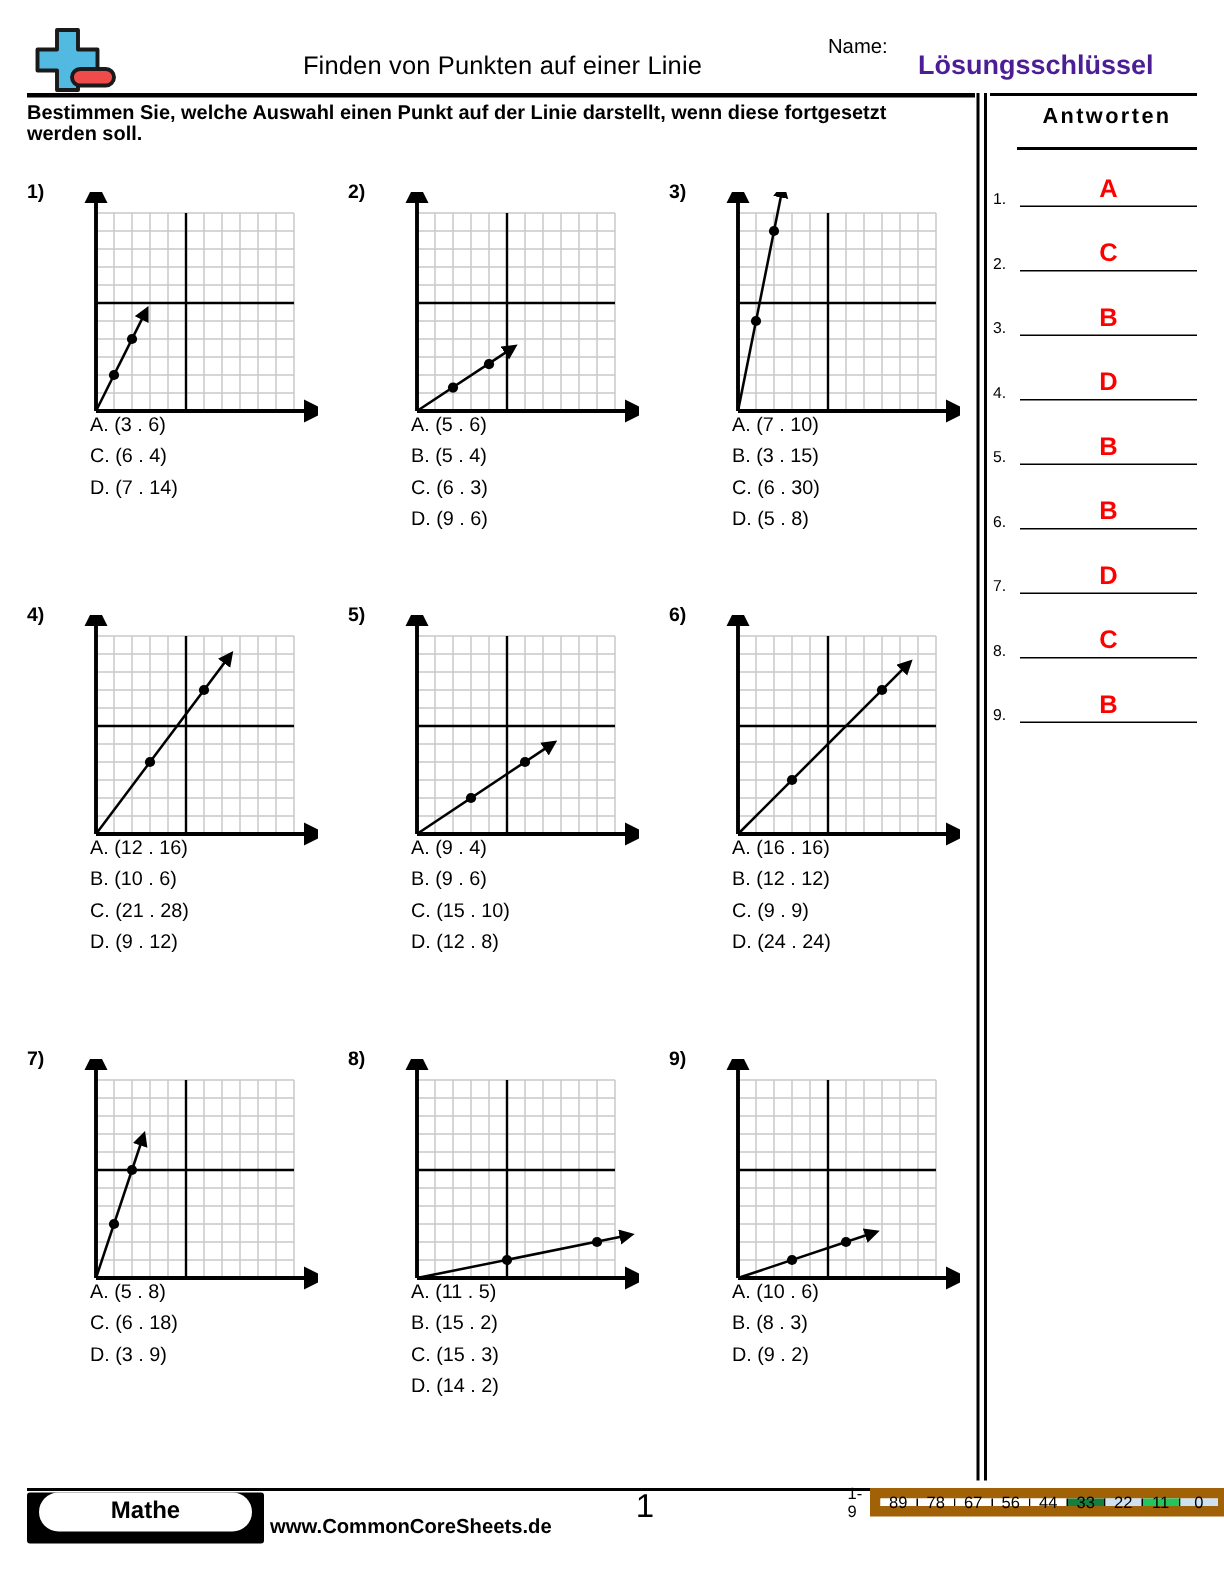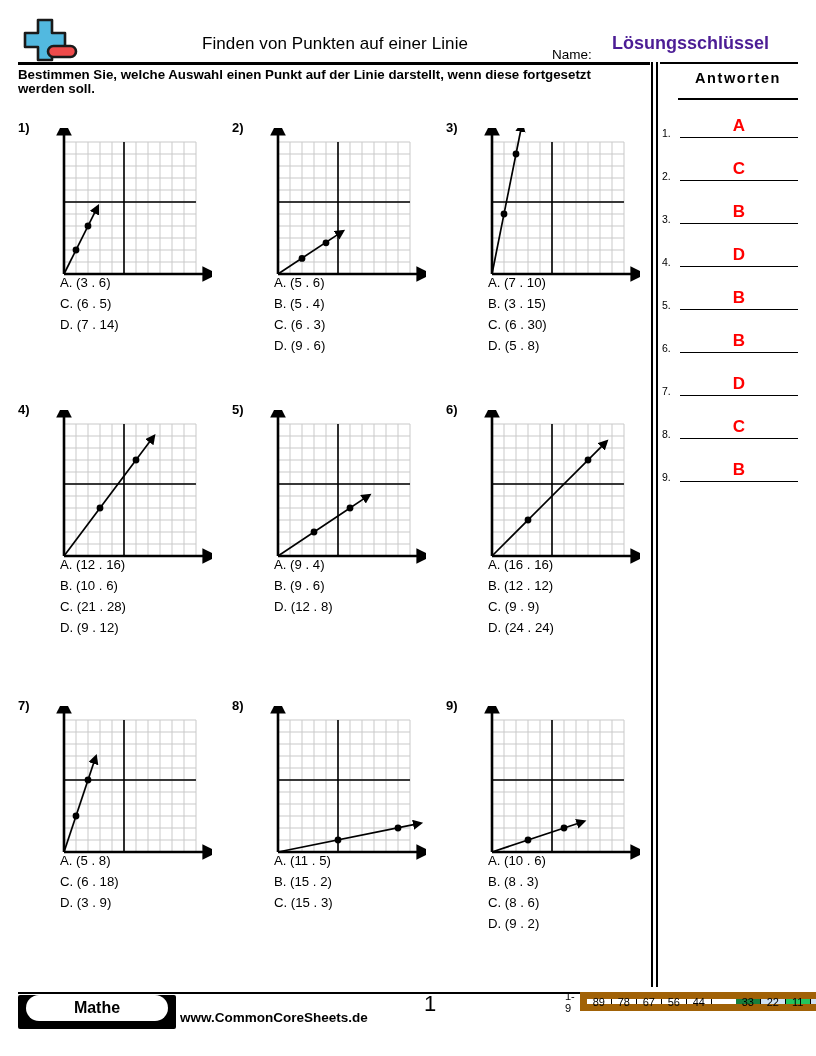--- a/index.html
+++ b/index.html
@@ -18,21 +18,21 @@
     position: absolute; left: 0; top: 0; width: 816px; height: 75px;
   }
   #logo {
     position: absolute; left: 18px; top: 18px; width: 62px; height: 44px;
   }
   #title {
     position: absolute; left: 150px; top: 34px; width: 370px;
     text-align: center; font-size: 17px; letter-spacing: .1px;
   }
   #name-label {
-    position: absolute; left: 552px; top: 47px;
+    position: absolute; left: 552px; top: 23px;
     font-size: 13.5px;
   }
   #answer-key-text {
     position: absolute; left: 612px; top: 33px;
     font-size: 18px; font-weight: bold; color: #4c1d95;
     white-space: nowrap;
   }
   #header-rule {
     position: absolute; left: 18px; top: 62px; width: 632px; height: 3px;
     background: #000;
@@ -239,21 +239,21 @@
           </defs>
           <line x1="14" y1="146" x2="155" y2="146" stroke="#000" stroke-width="2.6" marker-end="url(#ah1)"></line>
           <line x1="14" y1="146" x2="14" y2="5" stroke="#000" stroke-width="2.6" marker-end="url(#ah1)"></line>
           <line x1="14" y1="146" x2="45.2" y2="83.6" stroke="#000" stroke-width="1.7" marker-end="url(#ah1)"></line>
           <circle cx="26" cy="122" r="3.4" fill="#000"></circle>
           <circle cx="38" cy="98" r="3.4" fill="#000"></circle>
         </svg>
       </div>
       <div class="choices">
         <div class="choice">A. (3 . 6)</div>
-        <div class="choice">C. (6 . 5)</div>
+        <div class="choice">C. (6 . 4)</div>
         <div class="choice">D. (7 . 14)</div>
       </div>
     </div>
     <div class="problem" style="left: 232px; top: 120px;">
       <div class="prob-num">2)</div>
       <div class="graph">
         <svg width="162" height="162" viewBox="0 0 162 162">
           <g stroke="#c9c9c9" stroke-width="1">
             <line x1="14" y1="146" x2="14" y2="14"></line>
             <line x1="26" y1="146" x2="26" y2="14"></line>
@@ -443,20 +443,21 @@
           <line x1="14" y1="146" x2="155" y2="146" stroke="#000" stroke-width="2.6" marker-end="url(#ah5)"></line>
           <line x1="14" y1="146" x2="14" y2="5" stroke="#000" stroke-width="2.6" marker-end="url(#ah5)"></line>
           <line x1="14" y1="146" x2="100.4" y2="88.4" stroke="#000" stroke-width="1.7" marker-end="url(#ah5)"></line>
           <circle cx="50" cy="122" r="3.4" fill="#000"></circle>
           <circle cx="86" cy="98" r="3.4" fill="#000"></circle>
         </svg>
       </div>
       <div class="choices">
         <div class="choice">A. (9 . 4)</div>
         <div class="choice">B. (9 . 6)</div>
+        <div class="choice">C. (15 . 10)</div>
         <div class="choice">D. (12 . 8)</div>
       </div>
     </div>
     <div class="problem" style="left: 446px; top: 402px;">
       <div class="prob-num">6)</div>
       <div class="graph">
         <svg width="162" height="162" viewBox="0 0 162 162">
           <g stroke="#c9c9c9" stroke-width="1">
             <line x1="14" y1="146" x2="14" y2="14"></line>
             <line x1="26" y1="146" x2="26" y2="14"></line>
@@ -595,20 +596,21 @@
           <line x1="14" y1="146" x2="14" y2="5" stroke="#000" stroke-width="2.6" marker-end="url(#ah8)"></line>
           <line x1="14" y1="146" x2="150.8" y2="118.4" stroke="#000" stroke-width="1.7" marker-end="url(#ah8)"></line>
           <circle cx="74" cy="134" r="3.4" fill="#000"></circle>
           <circle cx="134" cy="122" r="3.4" fill="#000"></circle>
         </svg>
       </div>
       <div class="choices">
         <div class="choice">A. (11 . 5)</div>
         <div class="choice">B. (15 . 2)</div>
         <div class="choice">C. (15 . 3)</div>
+        <div class="choice">D. (14 . 2)</div>
       </div>
     </div>
     <div class="problem" style="left: 446px; top: 698px;">
       <div class="prob-num">9)</div>
       <div class="graph">
         <svg width="162" height="162" viewBox="0 0 162 162">
           <g stroke="#c9c9c9" stroke-width="1">
             <line x1="14" y1="146" x2="14" y2="14"></line>
             <line x1="26" y1="146" x2="26" y2="14"></line>
             <line x1="38" y1="146" x2="38" y2="14"></line>
@@ -644,21 +646,20 @@
           <line x1="14" y1="146" x2="155" y2="146" stroke="#000" stroke-width="2.6" marker-end="url(#ah9)"></line>
           <line x1="14" y1="146" x2="14" y2="5" stroke="#000" stroke-width="2.6" marker-end="url(#ah9)"></line>
           <line x1="14" y1="146" x2="100.4" y2="117.2" stroke="#000" stroke-width="1.7" marker-end="url(#ah9)"></line>
           <circle cx="50" cy="134" r="3.4" fill="#000"></circle>
           <circle cx="86" cy="122" r="3.4" fill="#000"></circle>
         </svg>
       </div>
       <div class="choices">
         <div class="choice">A. (10 . 6)</div>
         <div class="choice">B. (8 . 3)</div>
-        <div class="choice">C. (8 . 6)</div>
         <div class="choice">D. (9 . 2)</div>
       </div>
     </div>
   </div>
 
 <div id="footer-rule"></div>
 
 <div id="mathe-badge">
   <div class="pill">Mathe</div>
 </div>
@@ -666,18 +667,18 @@
 <div id="page-number">1</div>
 
 <div id="scale">
   <div class="range">1-9</div>
   <div class="cells">
       <div class="cell">89</div>
       <div class="cell">78</div>
       <div class="cell">67</div>
       <div class="cell">56</div>
       <div class="cell">44</div>
-      <div class="cell hl" style="background: #15803d; margin-left: 24px;">33</div>
+      <div class="cell hl" style="background: #15803d;">33</div>
       <div class="cell hl" style="background: rgb(207, 226, 243);">22</div>
       <div class="cell hl" style="background: #22c55e;">11</div>
       <div class="cell hl" style="background: rgb(207, 226, 243);">0</div>
     </div>
 </div>
 
 </body></html>

